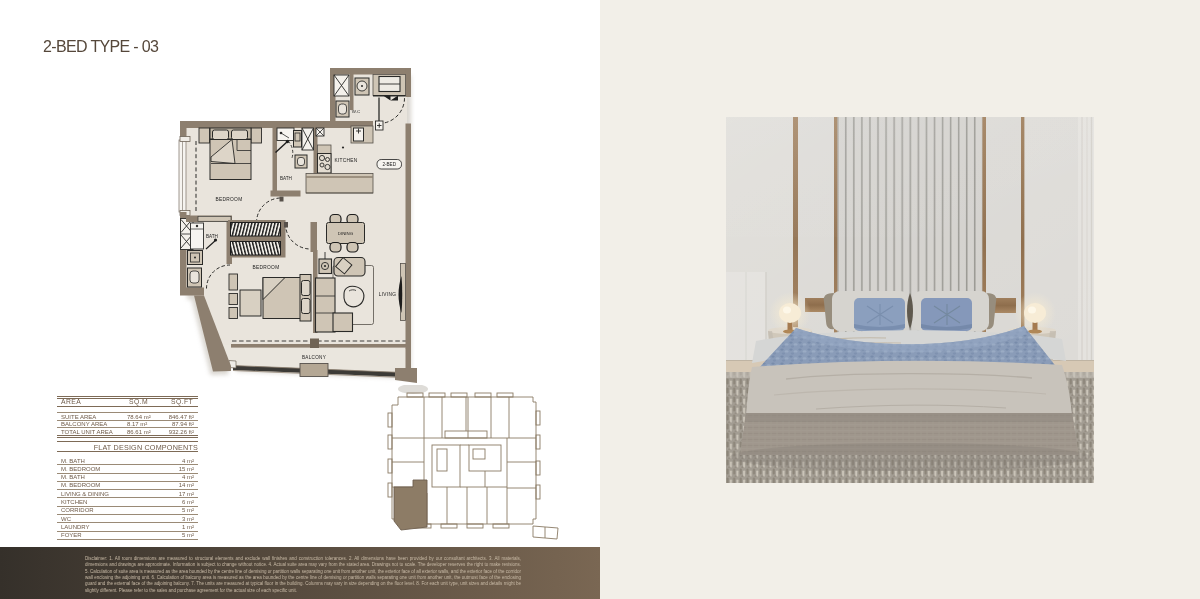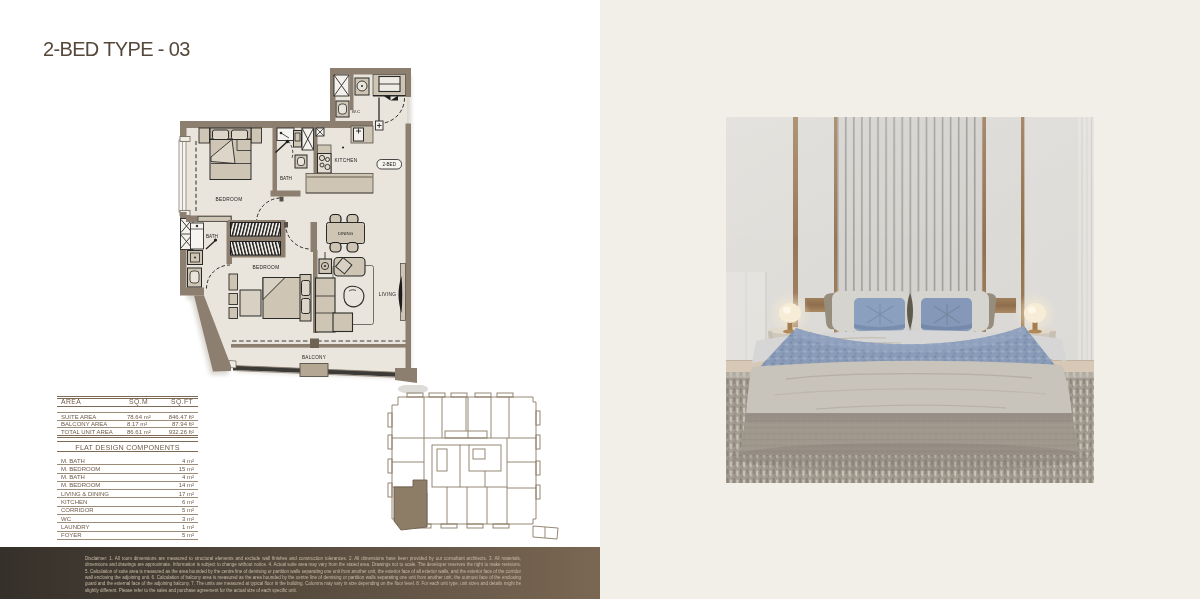--- a/index.html
+++ b/index.html
@@ -4,21 +4,21 @@
 <style>
   html,body{margin:0;padding:0;}
   body{width:1200px;height:599px;position:relative;font-family:"Liberation Sans",sans-serif;background:#ffffff;overflow:hidden;}
   .abs{position:absolute;}
 </style>
 </head>
 <body>
 
 <div class="abs" style="left:600px;top:0;width:600px;height:599px;background:#f2efe8;"></div>
 
-<div class="abs" style="left:43px;top:38px;font-size:20px;color:#55473a;letter-spacing:-0.65px;">2-BED TYPE - 03</div>
+<div class="abs" style="left:43px;top:38px;font-size:16px;color:#55473a;letter-spacing:-0.65px;">2-BED TYPE - 03</div>
 
 <div class="abs" style="left:175px;top:60px;width:270px;height:335px;">
 <svg width="270" height="335" viewBox="175 60 270 335">
 <defs>
   <pattern id="h1" width="3.2" height="16" patternUnits="userSpaceOnUse" patternTransform="rotate(14)">
     <rect width="3.2" height="16" fill="#f2efe9"></rect>
     <rect width="1.45" height="16" fill="#1c1c1c"></rect>
   </pattern>
   <pattern id="h2" width="3.2" height="16" patternUnits="userSpaceOnUse" patternTransform="rotate(-14)">
     <rect width="3.2" height="16" fill="#f2efe9"></rect>
@@ -331,21 +331,21 @@
   <div class="abs" style="left:70px;top:28px;">8.17 m²</div>
   <div class="abs" style="left:0;top:28px;width:137px;text-align:right;">87.94 ft²</div>
   <div class="abs" style="left:0;top:34px;width:141px;border-top:1px solid #9a8a76;"></div>
 
   <div class="abs" style="left:4px;top:35.5px;">TOTAL UNIT AREA</div>
   <div class="abs" style="left:70px;top:35.5px;">86.61 m²</div>
   <div class="abs" style="left:0;top:35.5px;width:137px;text-align:right;">932.26 ft²</div>
   <div class="abs" style="left:0;top:41.5px;width:141px;border-top:1px solid #7d6a56;border-bottom:1px solid #7d6a56;height:1.5px;"></div>
 
   <div class="abs" style="left:0;top:48px;width:141px;border-top:1px solid #7d6a56;"></div>
-  <div class="abs" style="left:0;top:50px;width:141px;text-align:center;font-size:7.2px;letter-spacing:0.2px;">FLAT DESIGN COMPONENTS</div>
+  <div class="abs" style="left:0;top:50px;width:141px;text-align:right;font-size:7.2px;letter-spacing:0.2px;">FLAT DESIGN COMPONENTS</div>
   <div class="abs" style="left:0;top:57.5px;width:141px;border-top:1px solid #7d6a56;"></div>
 
   <div class="abs" style="left:0;top:64px;width:141px;">
     <div style="position:relative;height:7.3px;border-bottom:1px solid #9a8a76;">
         <span class="abs" style="left:4px;top:0.5px;">M. BATH</span>
         <span class="abs" style="right:4px;top:0.5px;">4 m²</span>
       </div>
     <div style="position:relative;height:7.3px;border-bottom:1px solid #9a8a76;">
         <span class="abs" style="left:4px;top:0.5px;">M. BEDROOM</span>
         <span class="abs" style="right:4px;top:0.5px;">15 m²</span>

